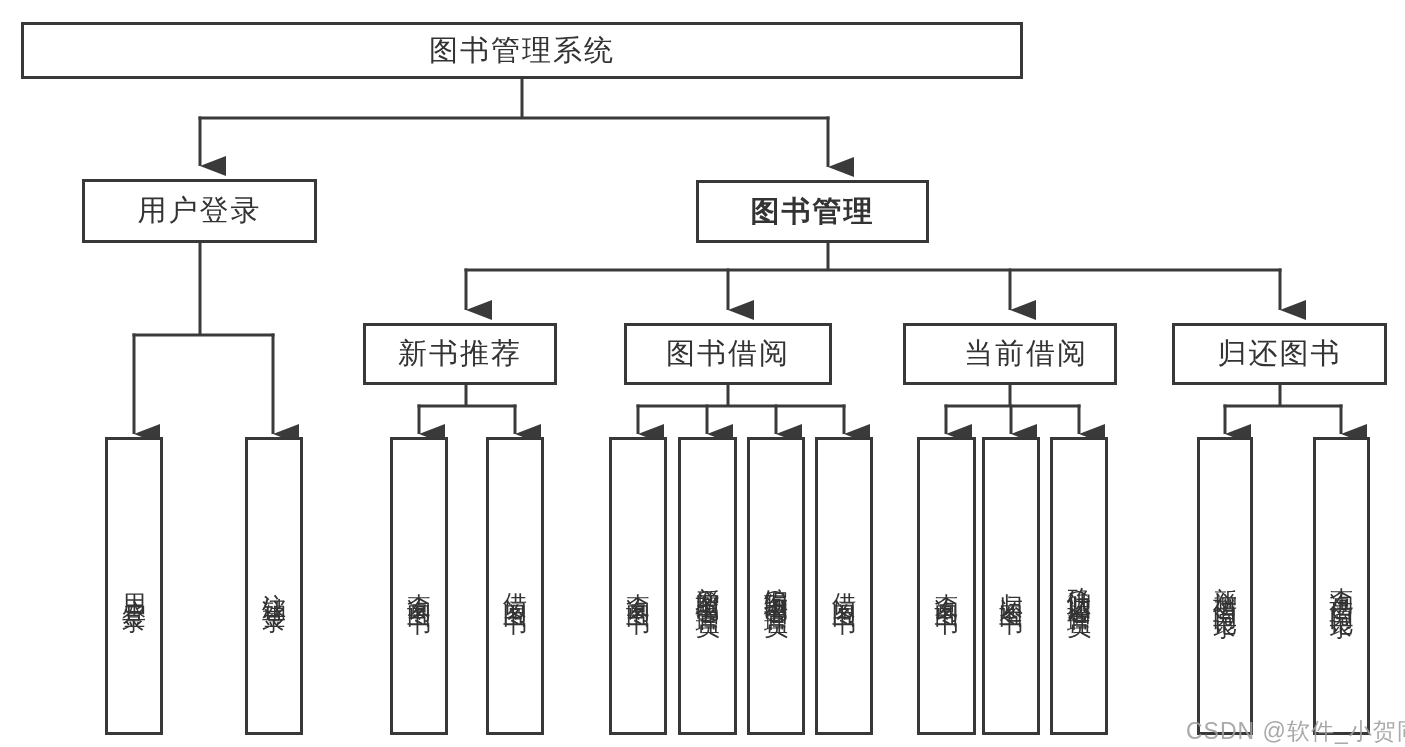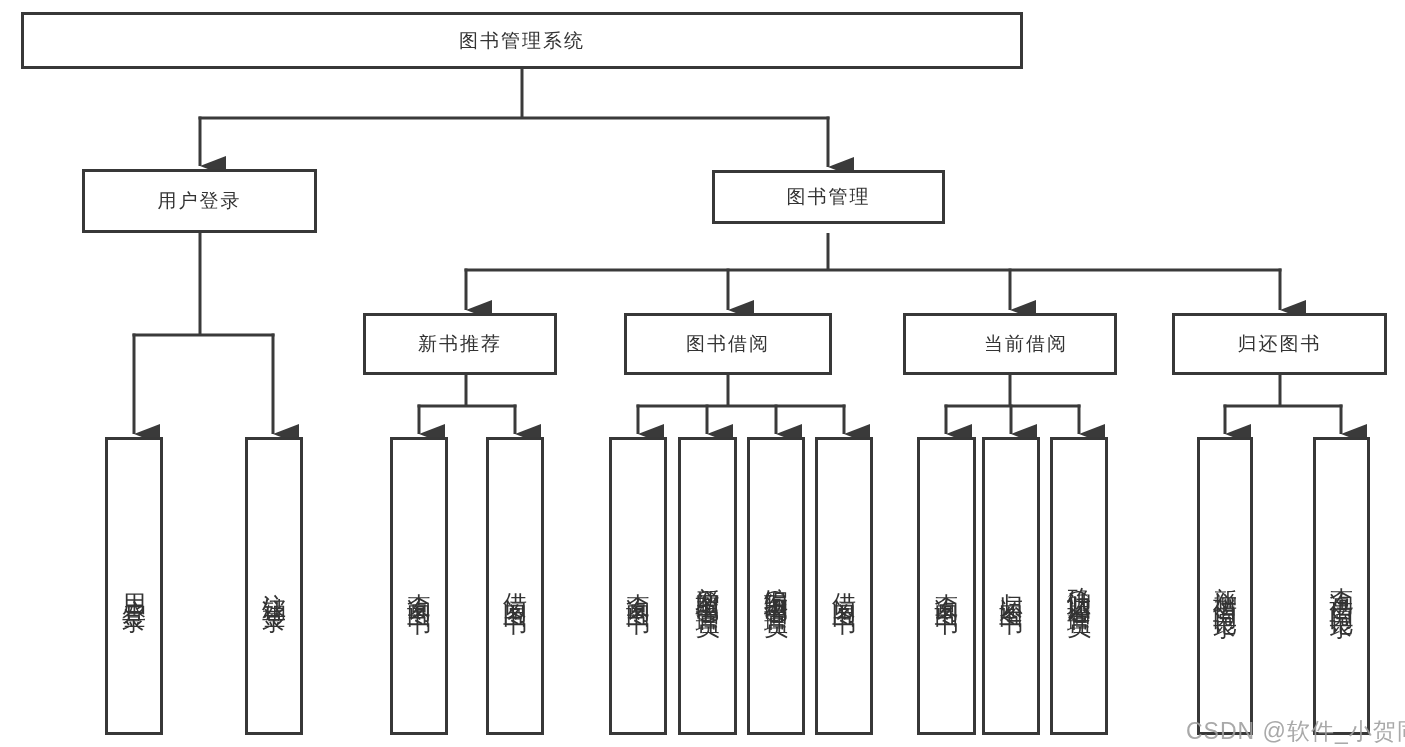--- a/index.html
+++ b/index.html
@@ -22,23 +22,24 @@
     box-sizing: border-box;
     border: 3px solid #383838;
     background: #ffffff;
     display: flex;
     align-items: center;
     justify-content: center;
     color: #333333;
     z-index: 2;
   }
   .hnode {
-    font-size: 19px;
+    font-size: 29px;
     letter-spacing: 2px;
     white-space: nowrap;
+    margin-top: 10px;
   }
   .leaf {
     font-size: 24px;
     writing-mode: vertical-rl;
     text-orientation: mixed;
     letter-spacing: 6px;
     line-height: 1;
   }
   .leaf.long { letter-spacing: 4px; }
   #watermark {
@@ -104,21 +105,21 @@
       <line x1="1280" y1="375" x2="1280" y2="406"></line>
       <line x1="1223.5" y1="406" x2="1342.5" y2="406"></line>
       <line x1="1225" y1="404.5" x2="1225" y2="434" marker-end="url(#arrow)"></line>
       <line x1="1341" y1="404.5" x2="1341" y2="434" marker-end="url(#arrow)"></line>
     </g>
   </svg>
 
   <div class="node hnode" style="left:21px; top:12px; width:1002px; height:57px;">图书管理系统</div>
 
   <div class="node hnode" style="left:82px; top:169px; width:235px; height:64px;">用户登录</div>
-  <div class="node hnode" style="left:712px; top:170px; width:233px; height:54px;">图书管理</div>
+  <div class="node hnode" style="left:696px; top:170px; width:233px; height:63px;font-weight:bold;">图书管理</div>
 
   <div class="node hnode" style="left:363px; top:313px; width:194px; height:62px;">新书推荐</div>
   <div class="node hnode" style="left:624px; top:313px; width:208px; height:62px;">图书借阅</div>
   <div class="node hnode" style="left:903px; top:313px; width:214px; height:62px;padding-left:32px;">当前借阅</div>
   <div class="node hnode" style="left:1172px; top:313px; width:215px; height:62px;">归还图书</div>
 
   <div class="node leaf" style="left:105px; top:437px; width:58px; height:298px;">用户登录</div>
   <div class="node leaf" style="left:245px; top:437px; width:58px; height:298px;">注销登录</div>
 
   <div class="node leaf" style="left:390px; top:437px; width:58px; height:298px;">查询图书</div>

